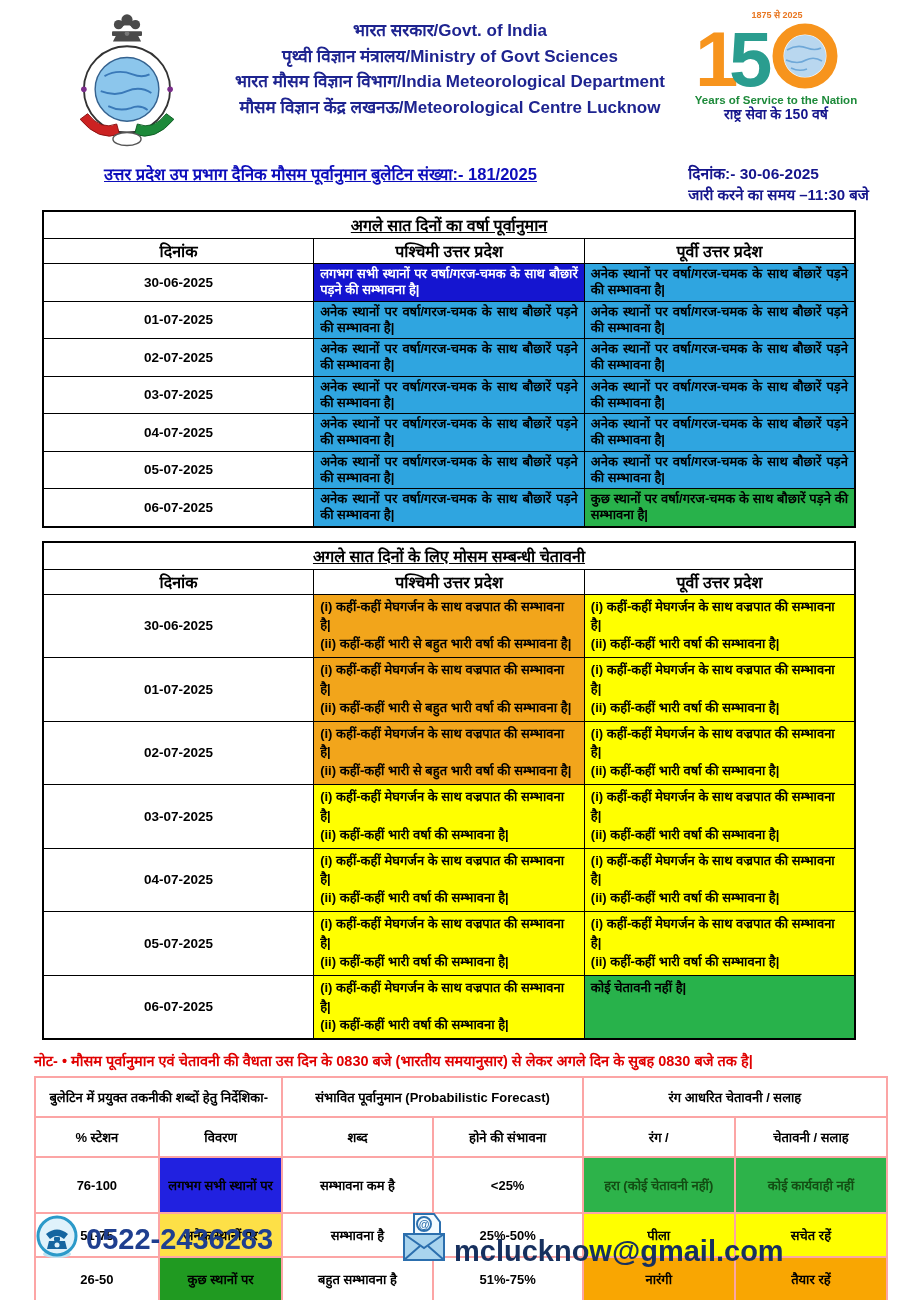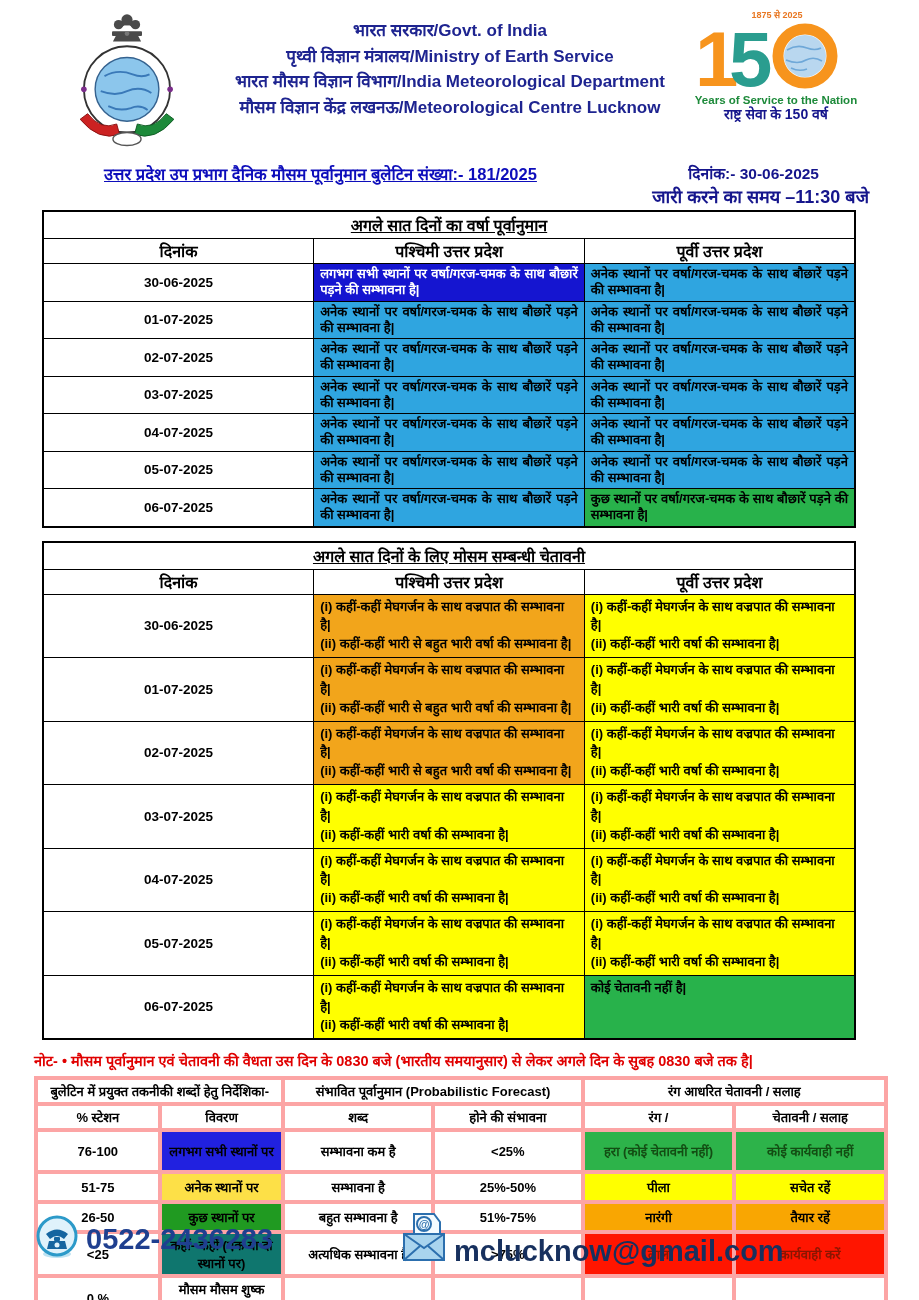--- a/index.html
+++ b/index.html
@@ -11,42 +11,42 @@
   .imd-logo{position:absolute;left:52px;top:6px;}
   .head-text{position:absolute;left:200px;top:18px;width:500px;text-align:center;
              color:#1e2490;font-weight:bold;line-height:1.5;font-size:17px;}
   .logo150{position:absolute;right:48px;top:4px;width:190px;text-align:center;}
 
   
   .title-row{position:relative;height:52px;margin:6px 42px 0 42px;}
   .btitle{position:absolute;left:62px;top:4px;color:#0d0dbb;font-weight:bold;font-size:16.5px;
           text-decoration:underline;}
   .bdate{position:absolute;right:58px;top:4px;color:#15158c;font-weight:bold;font-size:15.5px;}
-  .btime{position:absolute;right:8px;top:26px;color:#15158c;font-weight:bold;font-size:18px;}
+  .btime{position:absolute;right:8px;top:26px;color:#15158c;font-weight:bold;font-size:15px;}
 
   
   table.dtable{border-collapse:collapse;table-layout:fixed;margin-left:42px;width:814px;
                border:2px solid #000;}
   table.dtable td{border:1px solid #000;font-weight:bold;color:#000;vertical-align:middle;}
   td.tbl-title{color:#e00000;text-decoration:underline;text-align:center;font-size:16px;
                padding:2px 0;}
   td.col-head{text-align:center;font-size:16px;padding:1px 0;}
   td.date-cell{text-align:center;font-size:13.5px;background:#fff;}
   td.fc-cell{font-size:13px;line-height:1.25;padding:2px 6px;text-align:justify;}
   td.warn-cell{font-size:13px;line-height:1.45;padding:3px 6px;}
   .w-date{width:95px;} .w-west{width:325px;} .w-east{width:394px;}
 
   
   .note{margin:10px 0 6px 34px;color:#e00000;font-weight:bold;font-size:14.5px;}
 
   
   table.ltable{border-collapse:collapse;table-layout:fixed;margin-left:34px;width:854px;
                border:2px solid #000;}
-  table.ltable td{border:4px solid #fca5a5;font-weight:bold;color:#000;font-size:13px;
-                  text-align:center;vertical-align:middle;padding:2px 4px;}
+  table.ltable td{border:2px solid #fca5a5;font-weight:bold;color:#000;font-size:13px;
+                  text-align:center;vertical-align:middle;padding:10px 4px;}
   td.lgroup{text-align:left;font-size:13.5px;}
   .lc1{width:112px;}.lc2{width:202px;}.lc3{width:138px;}.lc4{width:118px;}
   .lc5{width:140px;}.lc6{width:142px;}
   tr.lrow1 td{height:34px;}
   tr.lrow td{height:22px;}
 
   
   .footer{position:absolute;left:0;top:1208px;width:919px;height:70px;}
   .phone-group{position:absolute;left:34px;top:6px;display:flex;align-items:center;}
   .phone-num{color:#1f3f8f;font-weight:bold;font-size:29px;margin-left:6px;
@@ -84,21 +84,21 @@
         <circle cx="126" cy="86" r="3" fill="#7b2d8b"></circle>
 
         <path d="M30 118 Q50 142 72 134 L69 123 Q52 130 38 112 Z" fill="#cc2222" stroke="#881111" stroke-width="1"></path>
         <path d="M130 118 Q110 142 88 134 L91 123 Q108 130 122 112 Z" fill="#1d8a3a" stroke="#0e5a22" stroke-width="1"></path>
         <ellipse cx="80" cy="139" rx="15" ry="7" fill="#ffffff" stroke="#555" stroke-width="1.5"></ellipse>
       </svg>
     </div>
 
     <div class="head-text">
       <div>भारत  सरकार/Govt. of India</div>
-      <div>पृथ्वी  विज्ञान  मंत्रालय/Ministry of Earth Service</div>
+      <div>पृथ्वी  विज्ञान  मंत्रालय/Ministry of Govt Sciences</div>
       <div>भारत  मौसम  विज्ञान  विभाग/India Meteorological Department</div>
       <div>मौसम  विज्ञान  केंद्र  लखनऊ/Meteorological Centre Lucknow</div>
     </div>
 
     <div class="logo150">
       <svg width="190" height="118" viewBox="0 0 190 118">
         <text x="96" y="14" font-size="9" font-weight="bold" fill="#e87722" text-anchor="middle">1875 से 2025</text>
         <text x="14" y="82" font-size="78" font-weight="bold" fill="#f7941d" font-family="Liberation Sans, sans-serif">1</text>
         <text x="48" y="82" font-size="78" font-weight="bold" fill="#2a9d8f" font-family="Liberation Sans, sans-serif">5</text>
         <circle cx="124" cy="52" r="27" fill="none" stroke="#f7941d" stroke-width="11"></circle>

